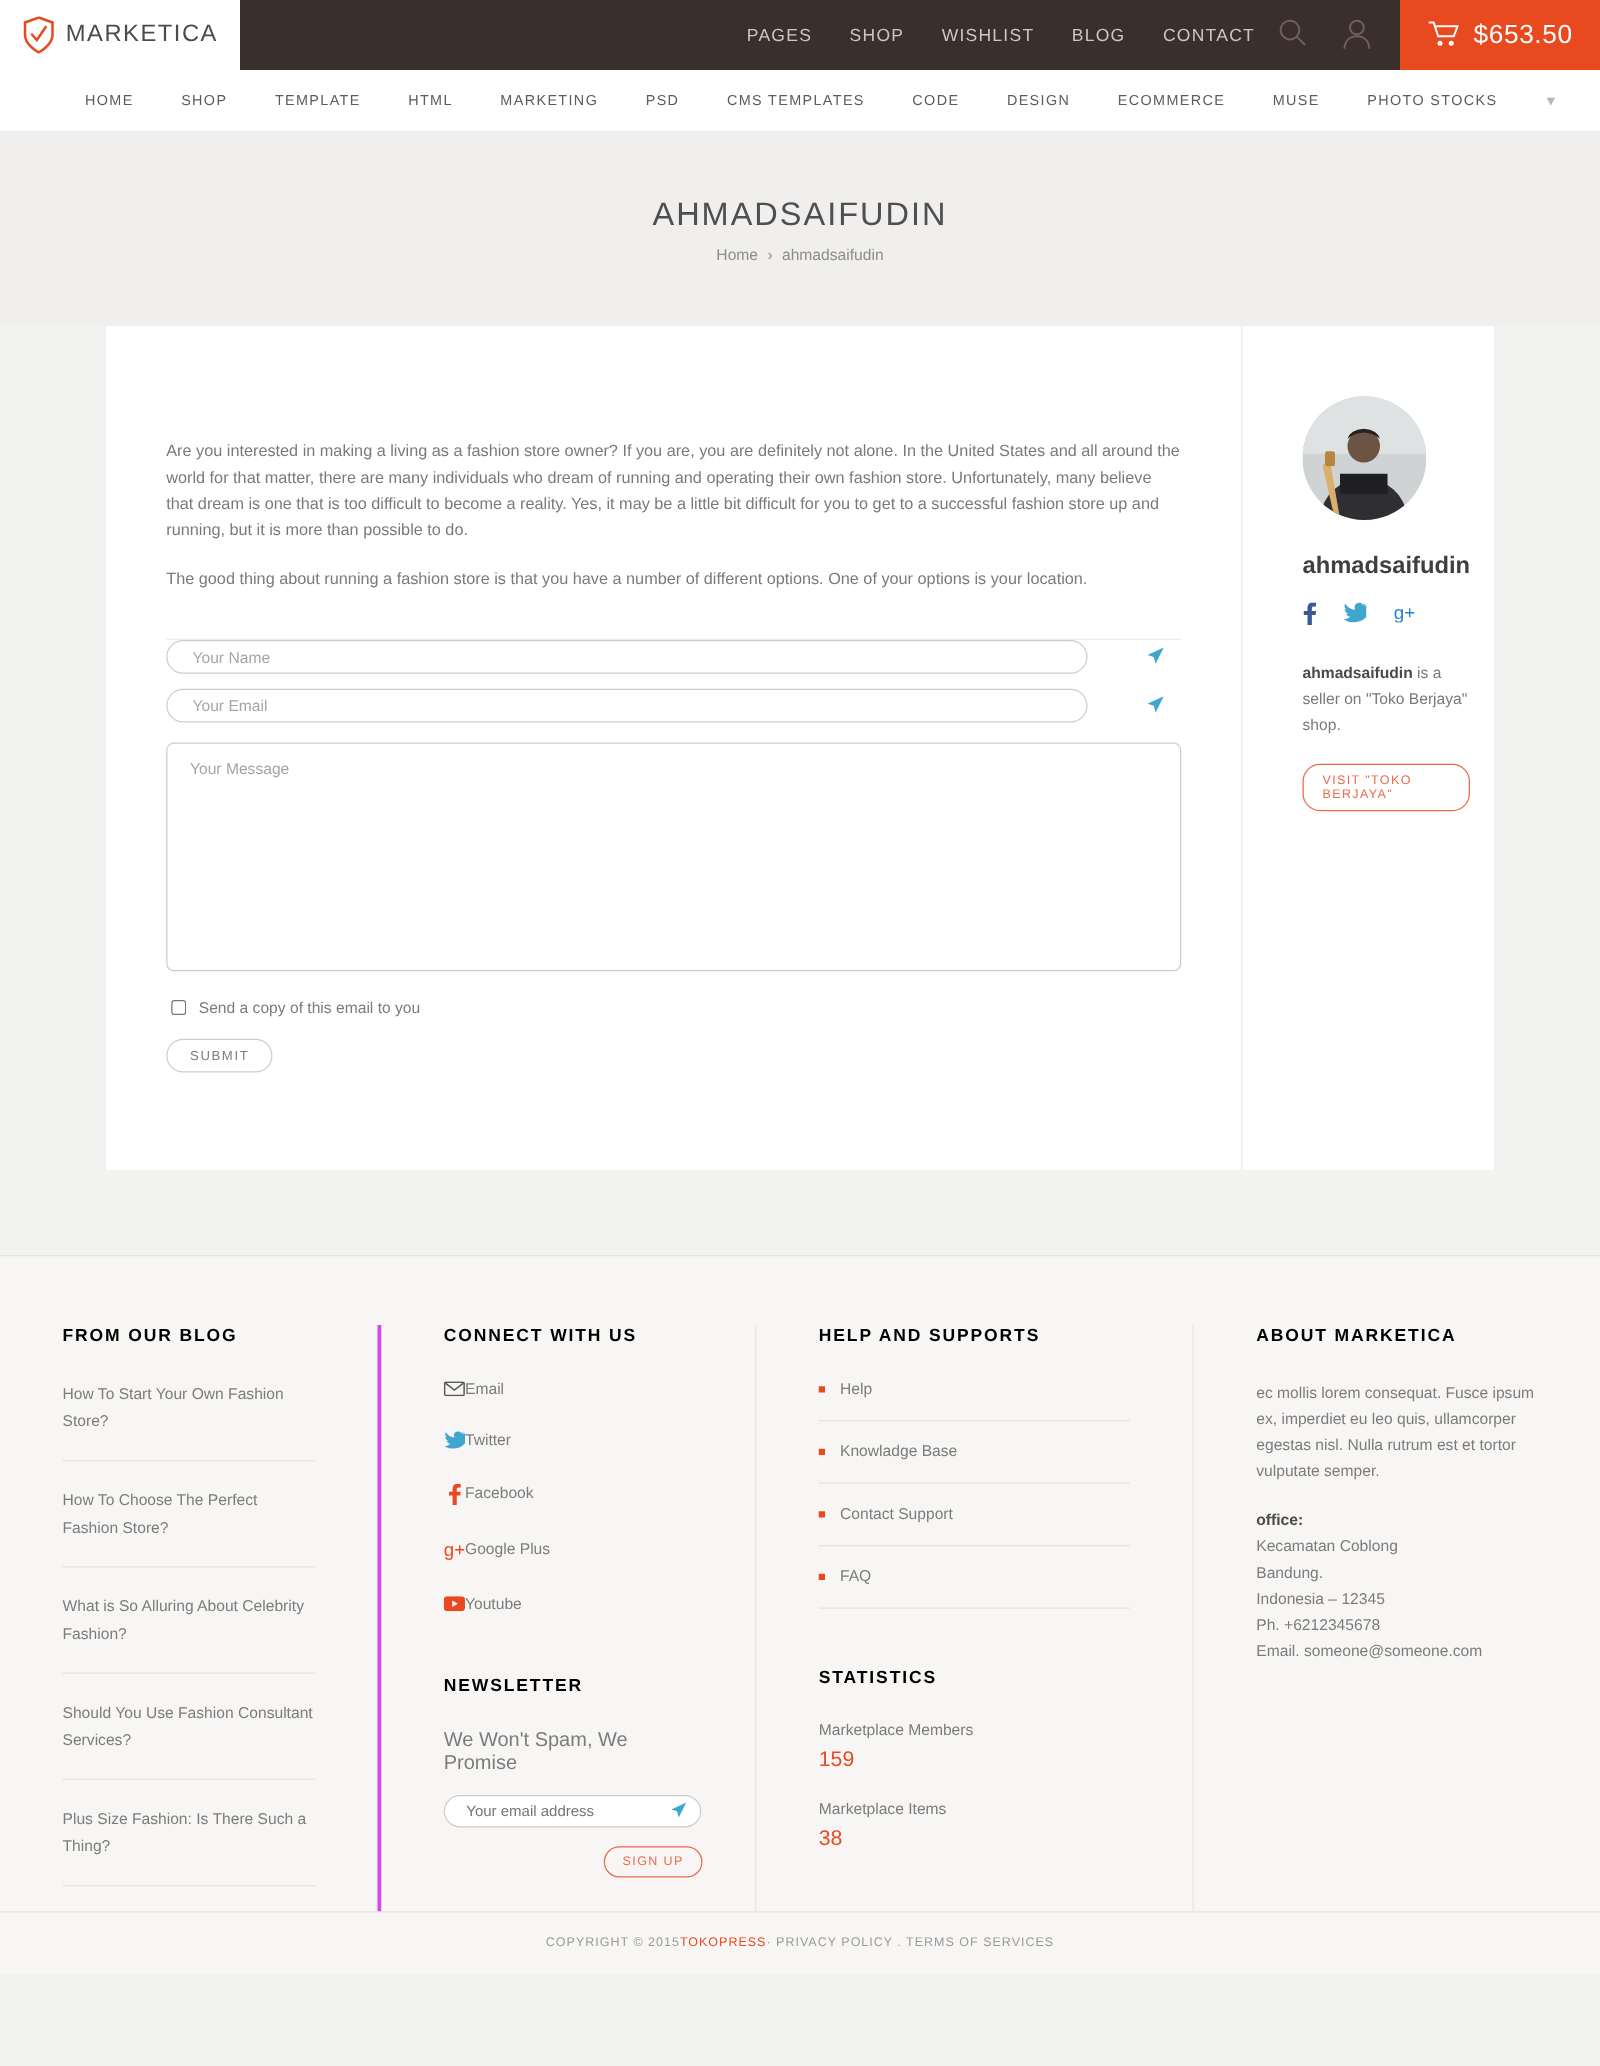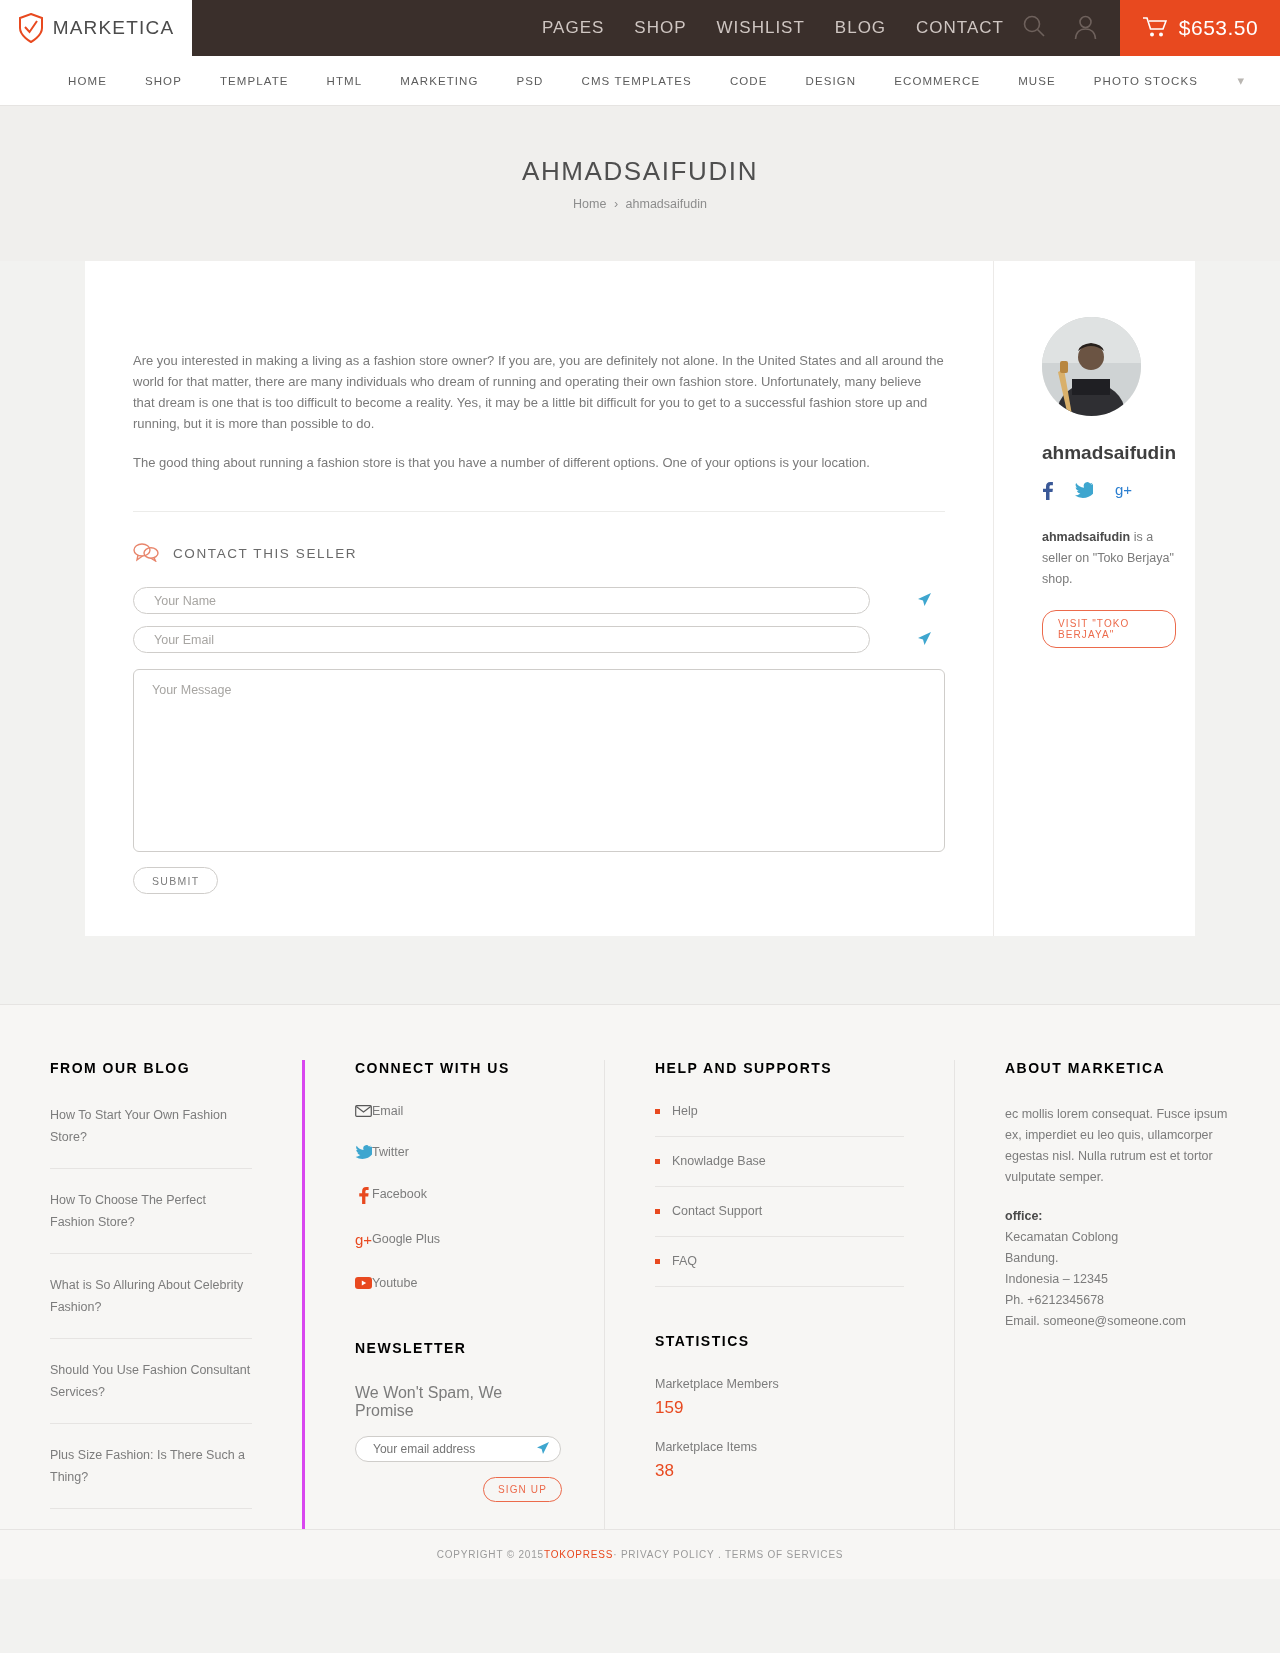--- a/index.html
+++ b/index.html
@@ -39,21 +39,21 @@
   .top-nav {
     flex: 1;
     display: flex;
     align-items: center;
     justify-content: flex-end;
     gap: 30px;
     padding-right: 18px;
   }
   .top-nav a {
     color: #cfc6c2;
-    font-size: 17px;
+    font-size: 14px;
     letter-spacing: 1px;
   }
   .top-icons { display: flex; align-items: center; gap: 26px; padding-right: 22px; }
   .icon-btn { color: #6e615c; }
   .cart-box {
     width: 160px;
     background: #e8491f;
     display: flex;
     align-items: center;
     justify-content: center;
@@ -405,31 +405,20 @@
   <div class="card">
 
     <div class="card-main">
       <div class="intro">
         <p>Are you interested in making a living as a fashion store owner? If you are, you are definitely not alone. In the United States and all around the world for that matter, there are many individuals who dream of running and operating their own fashion store. Unfortunately, many believe that dream is one that is too difficult to become a reality. Yes, it may be a little bit difficult for you to get to a successful fashion store up and running, but it is more than possible to do.</p>
         <p>The good thing about running a fashion store is that you have a number of different options. One of your options is your location.</p>
       </div>
 
       <div class="divider"></div>
 
-      <div class="sec-head">
-        <span>
-          <svg width="26" height="20" viewBox="0 0 26 20">
-            <ellipse cx="9" cy="8" rx="8" ry="6" fill="none" stroke="#e8856b" stroke-width="1.4"></ellipse>
-            <path d="M5 13 L4 18 L9.5 14" fill="none" stroke="#e8856b" stroke-width="1.4"></path>
-            <ellipse cx="18" cy="11" rx="7" ry="5.2" fill="none" stroke="#e8856b" stroke-width="1.4"></ellipse>
-            <path d="M21 15.5 L22.5 19 L17.5 16" fill="none" stroke="#e8856b" stroke-width="1.4"></path>
-          </svg>
-        </span>
-        <span class="label">CONTACT THIS SELLER</span>
-      </div>
 
       <div class="field-row">
         <input class="inp" type="text" placeholder="Your Name" style="">
         <span class="send-ico">
           <svg width="13" height="13" viewBox="0 0 13 13">
             <path d="M0 6 L13 0 L6.5 13 L5 7.5 Z" fill="#3ea6cf"></path>
           </svg>
         </span>
       </div>
 
@@ -439,20 +428,24 @@
           <svg width="13" height="13" viewBox="0 0 13 13">
             <path d="M0 6 L13 0 L6.5 13 L5 7.5 Z" fill="#3ea6cf"></path>
           </svg>
         </span>
       </div>
 
       <div class="field-row" style="margin-top:16px;">
         <textarea class="ta" placeholder="Your Message" style=""></textarea>
       </div>
 
+      <label class="check-row">
+        <input type="checkbox" style="">
+        <span>Send a copy of this email to you</span>
+      </label>
 
       <button class="btn-outline">SUBMIT</button>
     </div>
 
     <div class="card-side">
       <div class="avatar">
         <svg width="99" height="99" viewBox="0 0 99 99">
           <rect width="99" height="99" fill="#cfd3d4"></rect>
           <rect x="0" y="0" width="99" height="46" fill="#dfe2e2"></rect>
           <ellipse cx="49" cy="96" rx="34" ry="30" fill="#2f2f33"></ellipse>

